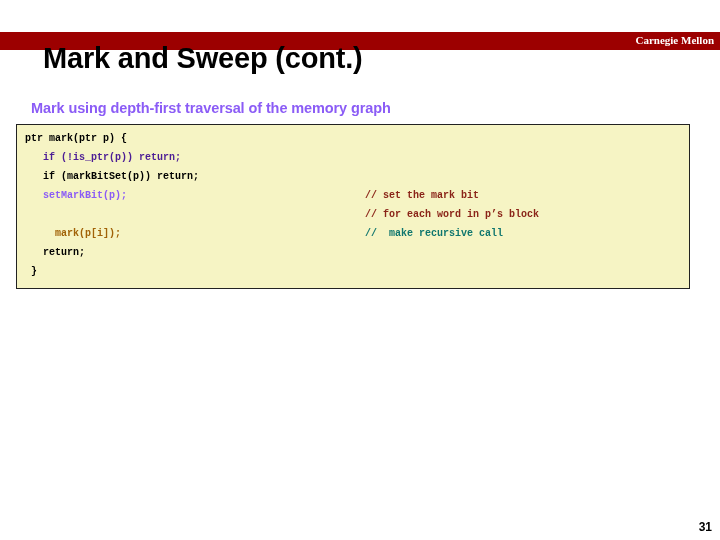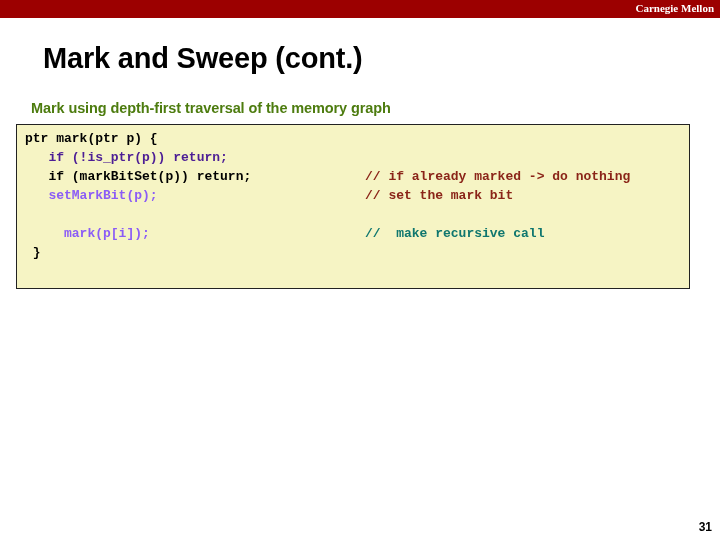--- a/index.html
+++ b/index.html
@@ -50,21 +50,21 @@
     white-space: nowrap;
     margin-left: 12px;
   }
 
   .slide-subtitle {
     position: absolute;
     left: 31px;
     top: 100px;
     font-size: 14.5px;
     font-weight: bold;
-    color: #4d7c0f;
+    color: #8b5cf6;
     letter-spacing: -0.1px;
     white-space: nowrap;
   }
 
   
   .code-box {
     position: absolute;
     left: 16px;
     top: 124px;
     width: 674px;
@@ -79,21 +79,21 @@
     width: 100%;
     height: 100%;
     padding: 4px 0 0 0;
     box-sizing: border-box;
   }
   .code-line {
     position: relative;
     height: 19px;
     line-height: 19px;
     font-family: "Liberation Mono", "DejaVu Sans Mono", monospace;
-    font-size: 13px;
+    font-size: 10px;
     font-weight: bold;
     white-space: pre;
   }
   .code-text {
     position: absolute;
     left: 8px;
     top: 0;
     color: #000000;
     white-space: pre;
   }
@@ -111,33 +111,34 @@
     right: 8px;
     bottom: 6px;
     font-size: 12px;
     font-weight: bold;
     color: #000000;
   }
 </style>
 </head>
 <body>
 
-<div class="brandbar" style="background: rgb(156, 0, 0);">
+<div class="brandbar" style="background: rgb(156, 0, 0); margin-top: 32px;">
   <div class="brandbar-text" style="color: rgb(255, 255, 255);">Carnegie Mellon</div>
 </div>
 
 <div class="slide-title">Mark and Sweep (cont.)</div>
 
 <div class="slide-subtitle">Mark using depth-first traversal of the memory graph</div>
 
 <div class="code-box" style="background: rgb(246, 244, 196); border-color: rgb(34, 34, 34);">
   <div class="code-inner" id="code-lines">
       <div class="code-line"><span class="code-text" style="color: rgb(0, 0, 0);">ptr mark(ptr p) {</span></div>
       <div class="code-line"><span class="code-text" style="color: #4c1d95;">   if (!is_ptr(p)) return;</span></div>
-      <div class="code-line"><span class="code-text" style="color: rgb(0, 0, 0);">   if (markBitSet(p)) return;</span><span class="code-comment" style="color: rgb(138, 36, 24);">// if already marked -&gt; do nothing</span></div>
+      <div class="code-line"><span class="code-text" style="color: rgb(0, 0, 0);">   if (markBitSet(p)) return;</span></div>
       <div class="code-line"><span class="code-text" style="color: #8b5cf6;">   setMarkBit(p);</span><span class="code-comment" style="color: rgb(138, 36, 24);">// set the mark bit</span></div>
-      <div class="code-line"></div>
-      <div class="code-line"><span class="code-text" style="color: #8b5cf6;">     mark(p[i]);</span><span class="code-comment" style="color: #0f766e;">//  make recursive call</span></div>
+      <div class="code-line"><span class="code-comment" style="color: rgb(138, 36, 24);">// for each word in p’s block</span></div>
+      <div class="code-line"><span class="code-text" style="color: #a16207;">     mark(p[i]);</span><span class="code-comment" style="color: #0f766e;">//  make recursive call</span></div>
+      <div class="code-line"><span class="code-text" style="color: rgb(0, 0, 0);">   return;</span></div>
       <div class="code-line"><span class="code-text" style="color: rgb(0, 0, 0);"> }</span></div>
     </div>
 </div>
 
 <div class="page-number">31</div>
 
 </body></html>

